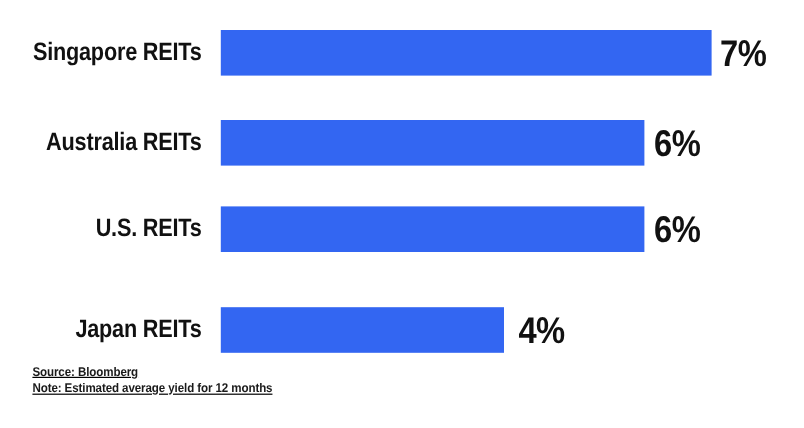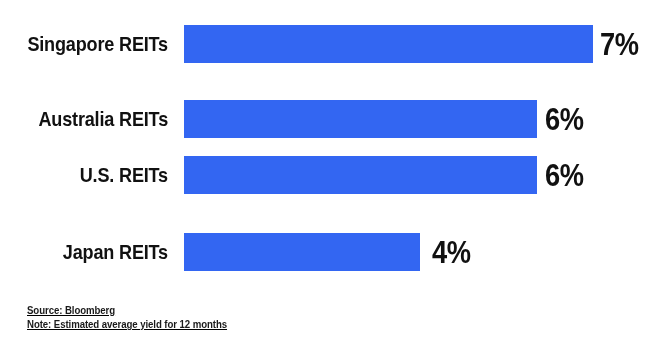--- a/index.html
+++ b/index.html
@@ -39,22 +39,22 @@
     position: absolute;
     left: 0;
     width: 670px;
     height: 38px;
     display: flex;
     align-items: center;
   }
 
   .row-0 { top: 25px; }
   .row-1 { top: 100px; border-radius: 15px; }
-  .row-2 { top: 156px; }
-  .row-3 { top: 233px; }
+  .row-2 { top: 172px; }
+  .row-3 { top: 256px; }
 
   .cat-label {
     position: absolute;
     left: 0;
     top: 0;
     width: 168px;
     height: 38px;
     line-height: 38px;
     text-align: right;
     font-weight: 700;

